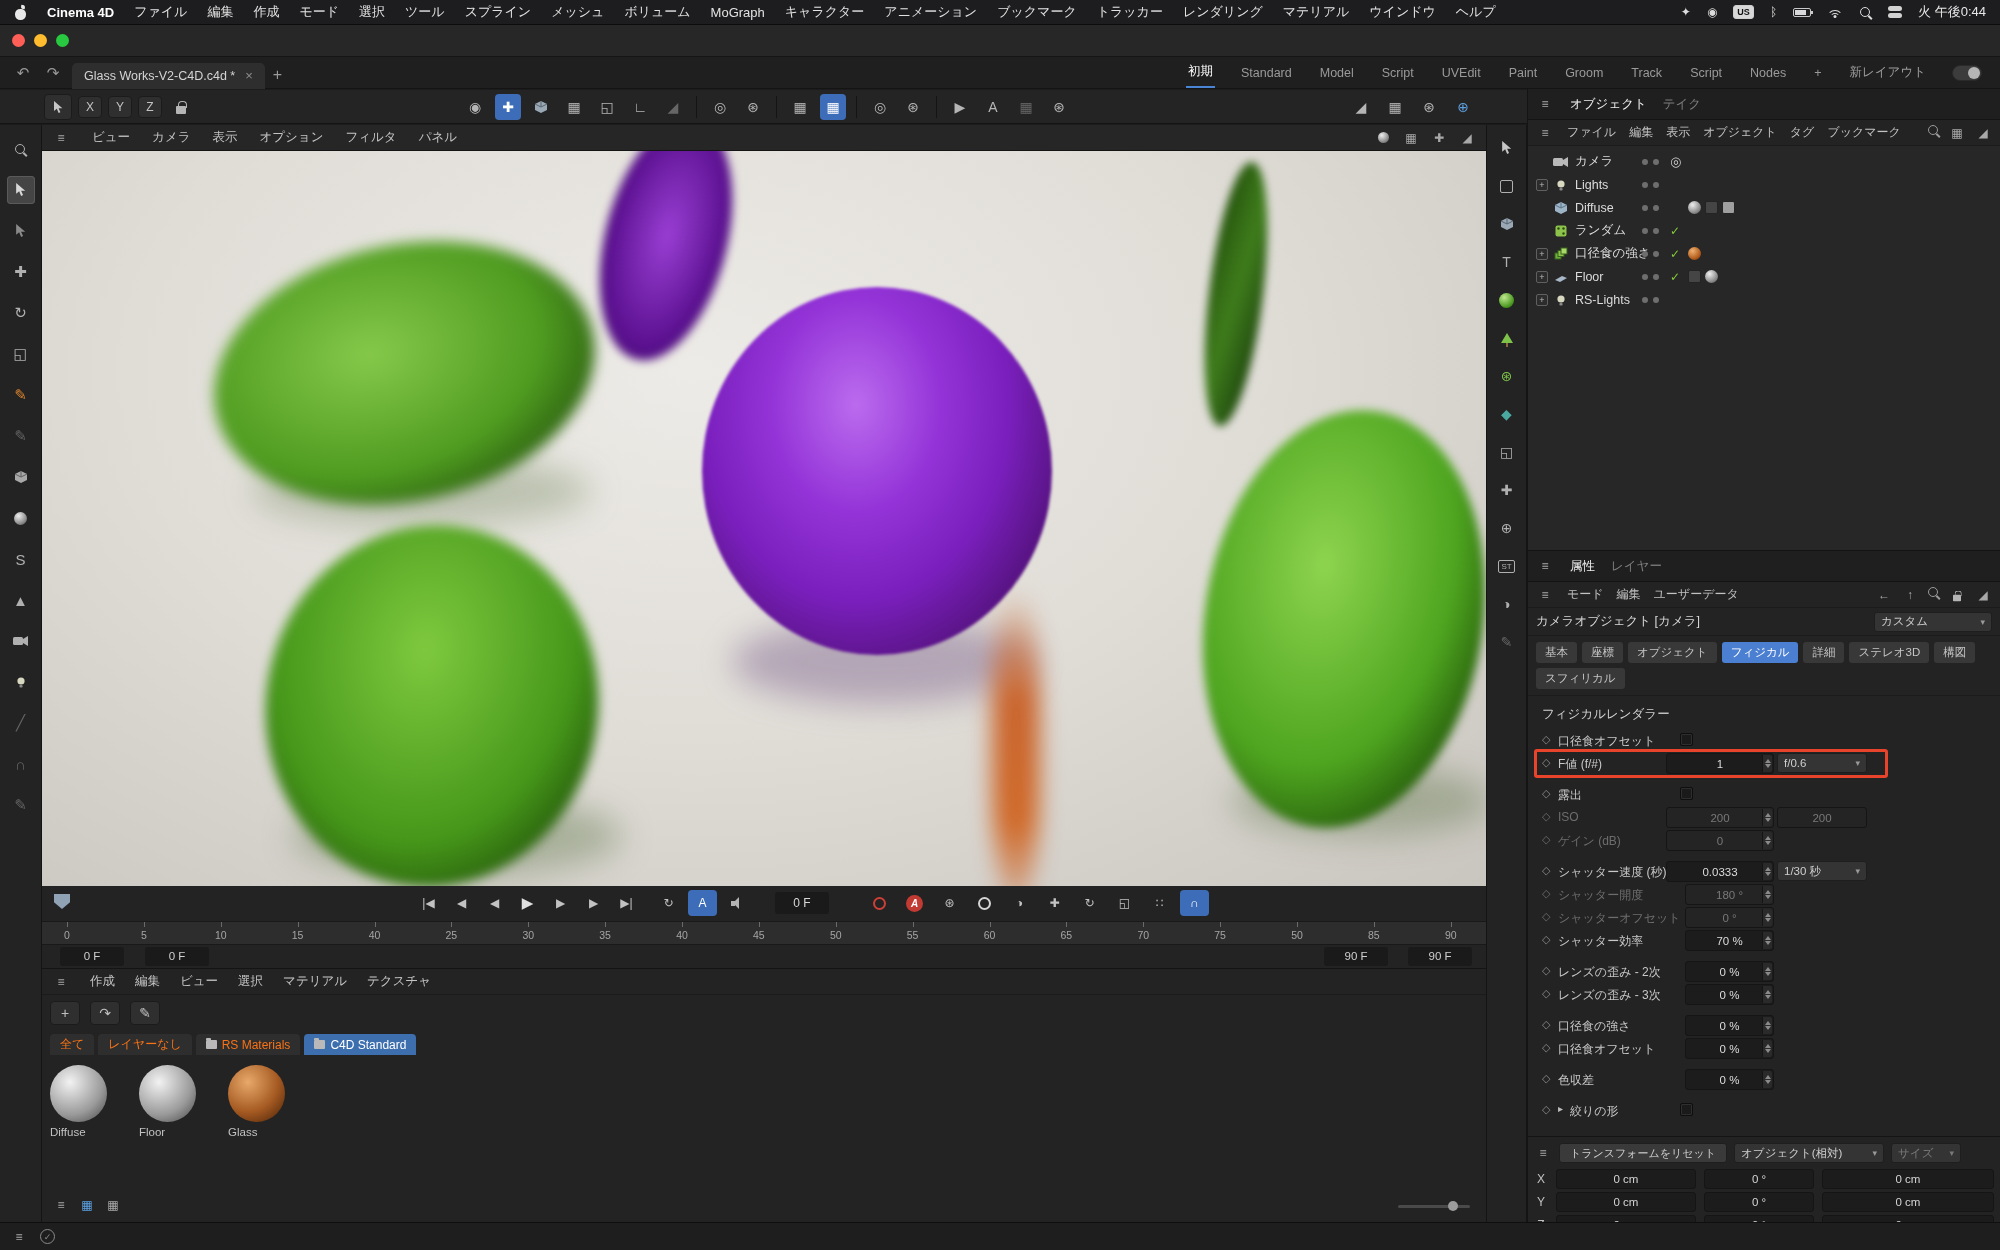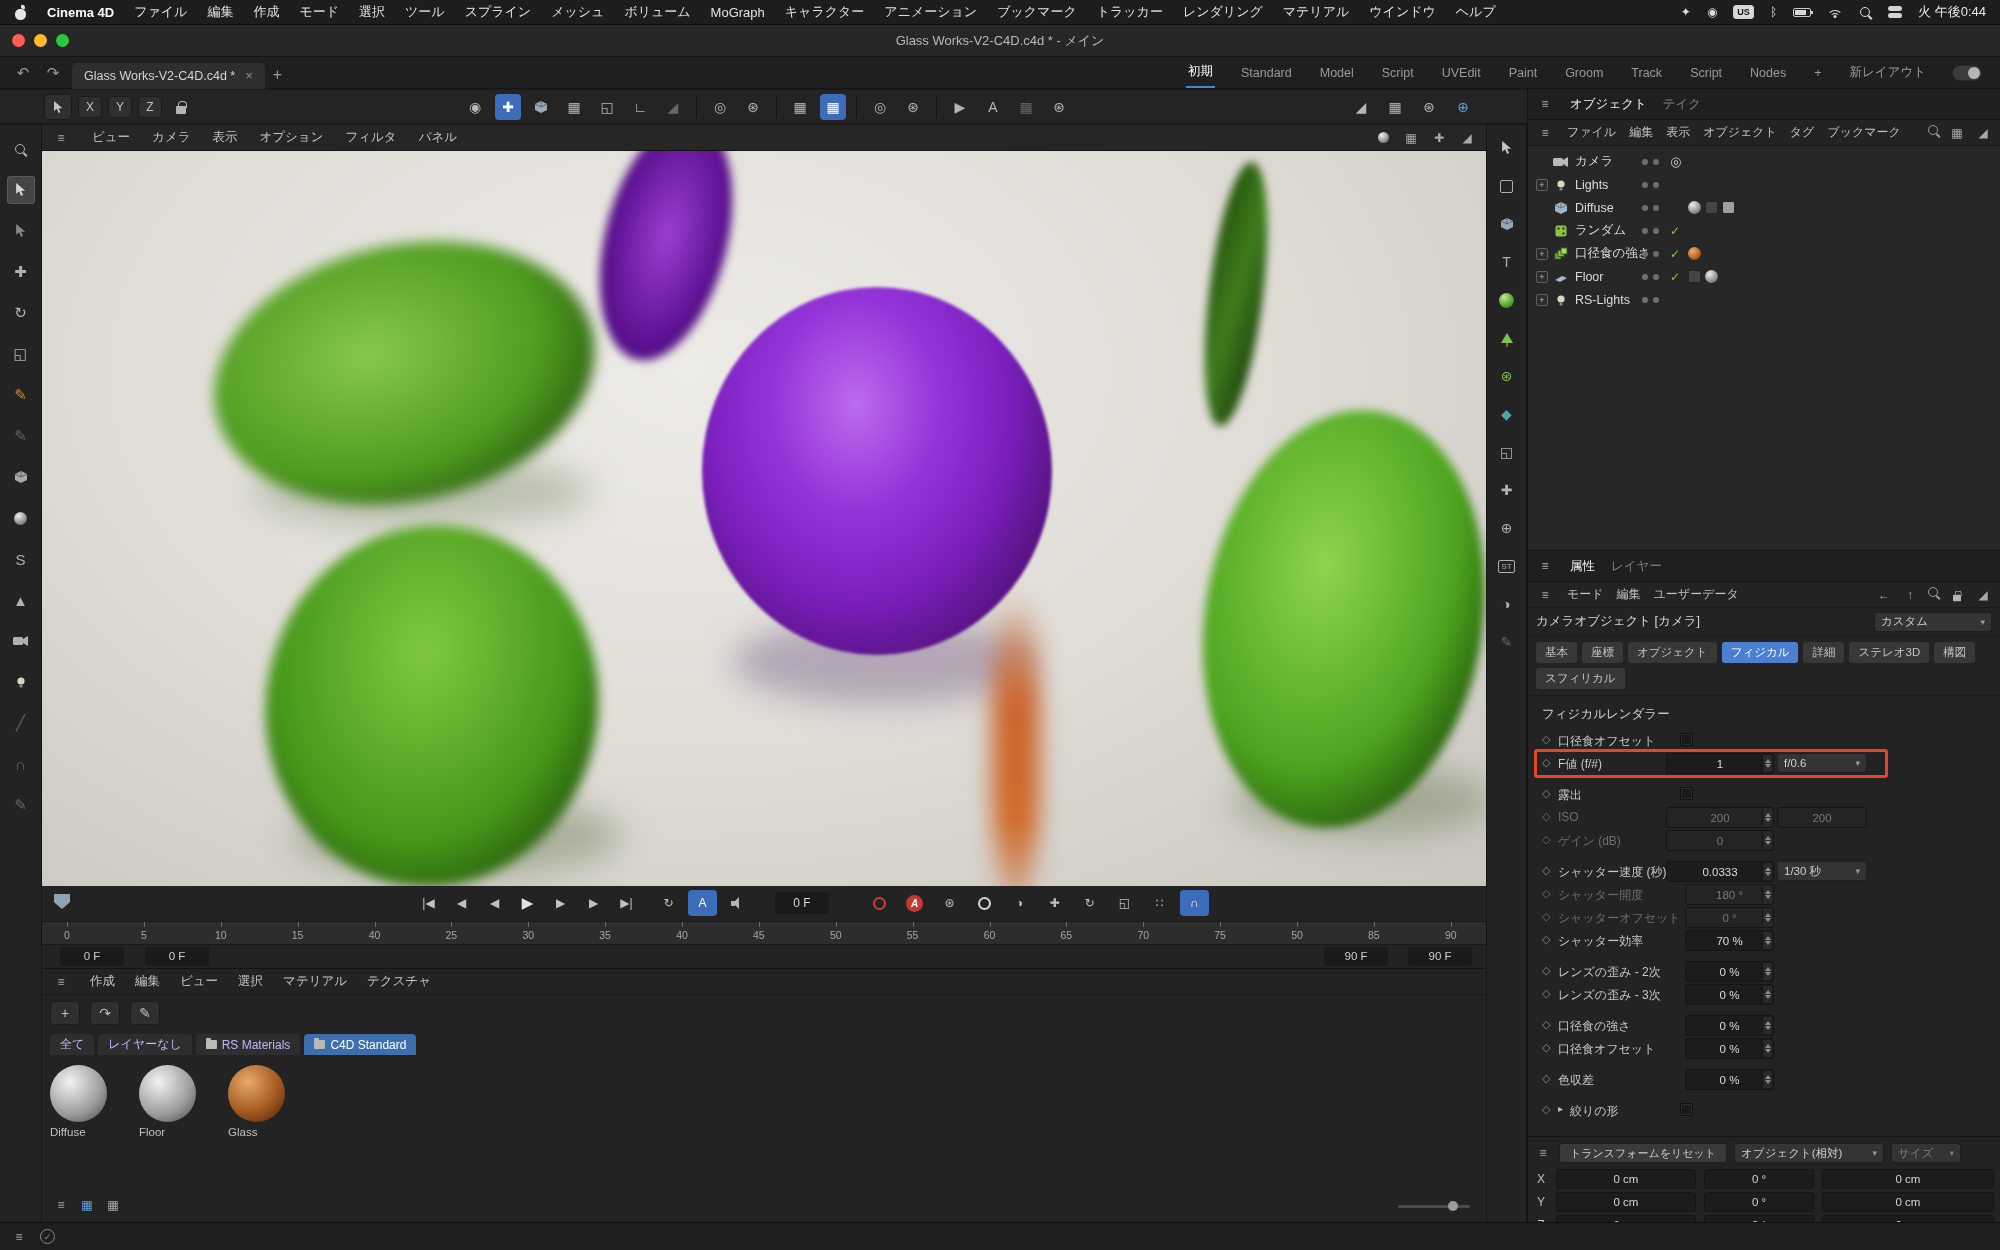--- a/index.html
+++ b/index.html
@@ -91,21 +91,21 @@
 .tick{position:relative;min-width:18px;text-align:center;font-size:10.5px;color:#a5a5a5;}
 .tick::before{content:"";position:absolute;top:-7px;left:50%;width:1px;height:5px;background:#6a6a6a;}
 .rangerow{position:absolute;left:42px;top:945px;width:1444px;height:24px;background:#232323;border-bottom:1px solid #141414;}
 .rfield{position:absolute;top:2px;width:64px;height:19px;background:#1a1a1a;border-radius:3px;text-align:center;line-height:19px;font-size:11.5px;color:#cfcfcf;}
 
 .matmgr{position:absolute;left:42px;top:969px;width:1444px;height:253px;background:#232323;}
 .matmenu{display:flex;align-items:center;gap:20px;height:26px;padding:0 10px;font-size:12.5px;color:#c4c4c4;border-bottom:1px solid #1b1b1b;}
 .mattools{display:flex;align-items:center;gap:10px;height:36px;padding:0 8px;}
 .sqbtn{width:30px;height:24px;background:#2f2f2f;border:1px solid #1b1b1b;border-radius:4px;display:flex;align-items:center;justify-content:center;color:#c0c0c0;font-size:14px;}
 .mattabs{display:flex;align-items:flex-end;gap:4px;height:24px;padding:0 8px;}
-.mtab{display:flex;align-items:center;gap:5px;background:#2e2e2e;color:#c4b5fd;font-size:12px;height:21px;padding:0 10px;border-radius:4px 4px 0 0;}
+.mtab{display:flex;align-items:center;gap:5px;background:#2e2e2e;color:#f97316;font-size:12px;height:21px;padding:0 10px;border-radius:4px 4px 0 0;}
 .mtab.on{background:#3d6fae;color:#fff;}
 .folder{width:11px;height:9px;background:#b9b9b9;border-radius:1px;position:relative;}
 .folder::before{content:"";position:absolute;left:0;top:-2px;width:5px;height:2px;background:#b9b9b9;border-radius:1px 1px 0 0;}
 .mats{display:flex;gap:17px;padding:10px 10px 0 8px;}
 .mat{display:flex;flex-direction:column;gap:4px;width:72px;}
 .msph{width:57px;height:57px;border-radius:50%;}
 .msph.gray{background:radial-gradient(circle at 35% 30%, #f2f2f2, #9a9a9a 60%, #4c4c4c 95%);}
 .msph.copper{background:radial-gradient(circle at 35% 30%, #e8a96a, #a55a22 55%, #4e2408 95%);}
 .mname{font-size:11.5px;color:#c2c2c2;}
 .matbottom{position:absolute;left:0;bottom:6px;width:100%;height:22px;display:flex;align-items:center;gap:8px;padding:0 10px;}
@@ -229,21 +229,20 @@
           <i></i>
         </span>
       <span>火 午後0:44</span>
     </span>
   </div>
 
   <div class="titlebar">
     <span class="tl r"></span>
     <span class="tl y"></span>
     <span class="tl g"></span>
-    <span class="win-title">Glass Works-V2-C4D.c4d * - メイン</span>
   </div>
 
   <div class="tabrow">
     <span class="ghost">↶</span>
     <span class="ghost">↷</span>
     <span class="doc-tab">
       <i style="font-style:normal">Glass Works-V2-C4D.c4d *</i>
       <i class="doc-x" style="font-style:normal">×</i>
     </span>
     <span class="addtab">+</span>

